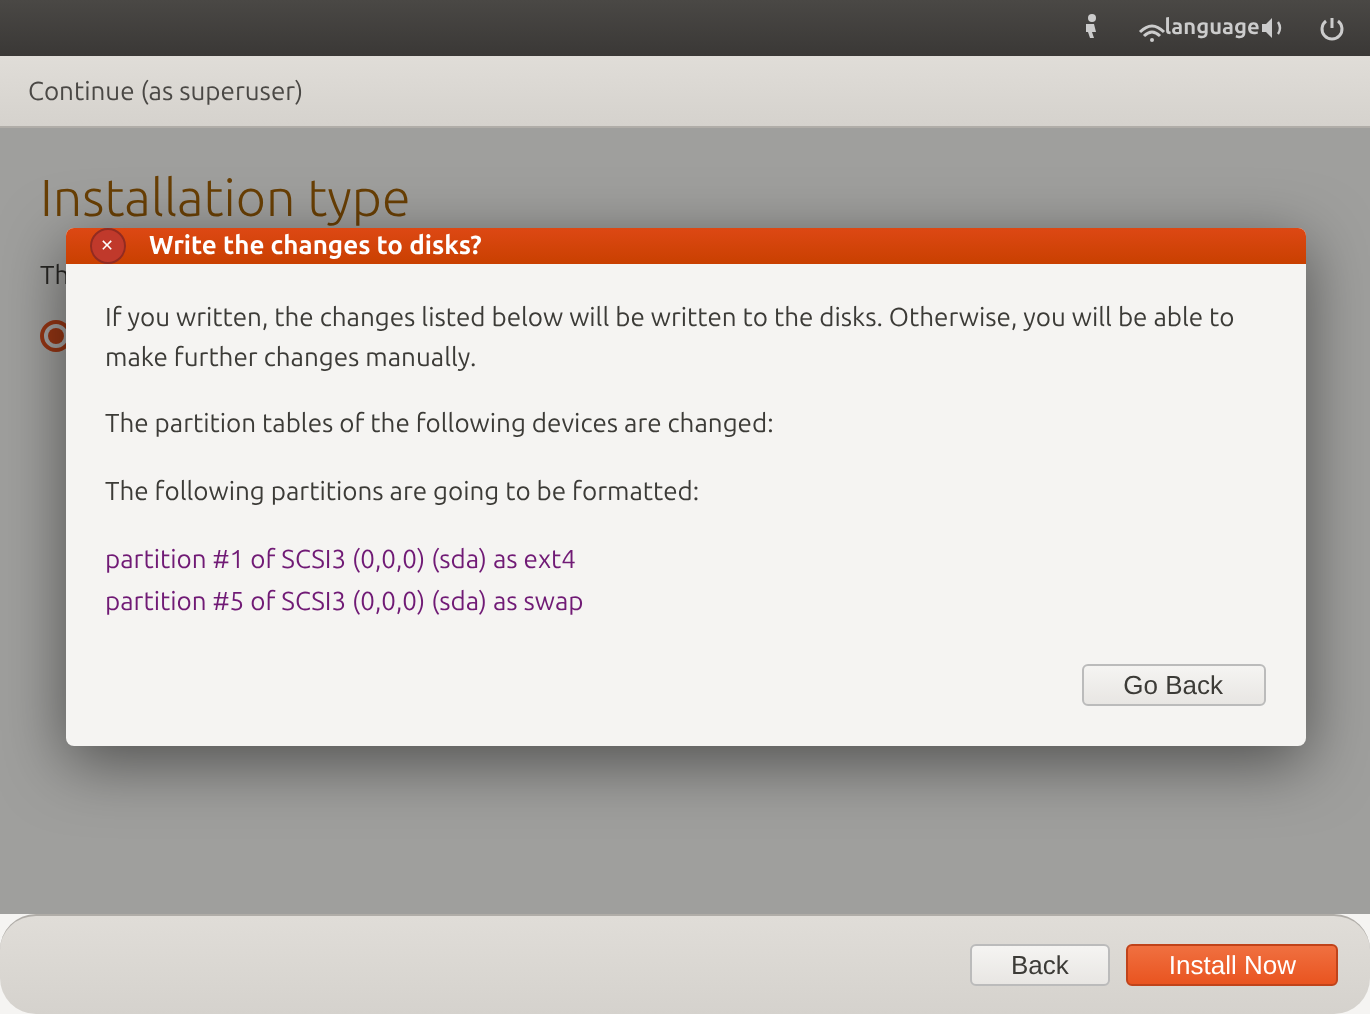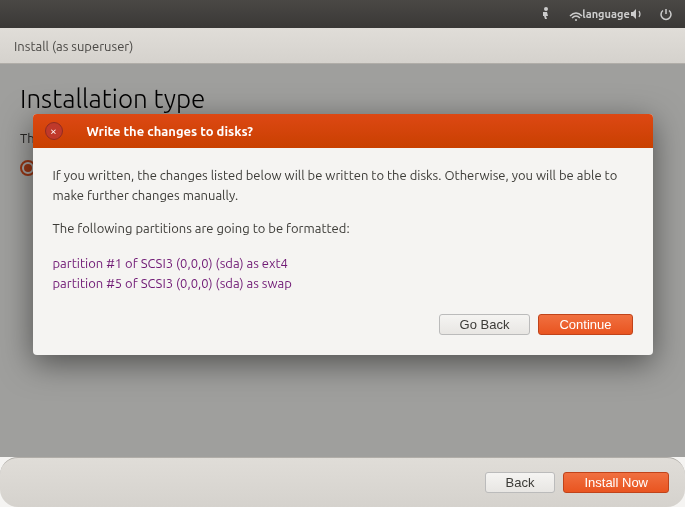--- a/index.html
+++ b/index.html
@@ -65,21 +65,21 @@
     .content-area {
       flex: 1;
       background: #f5f4f2;
       padding: 20px 20px 0 20px;
       position: relative;
     }
 
     .page-title {
       font-size: 26px;
       font-weight: 300;
-      color: #000000;
+      color: #a16207;
       margin-bottom: 18px;
     }
 
     .description-text {
       font-size: 13px;
       color: #3c3b37;
       margin-bottom: 14px;
     }
 
     .radio-option {
@@ -140,25 +140,25 @@
     .dialog {
       background: #f5f4f2;
       width: 620px;
       border-radius: 4px;
       box-shadow: 0 8px 32px rgba(0,0,0,0.5);
       overflow: hidden;
     }
 
     .dialog-titlebar {
       background: linear-gradient(to bottom, #dd4814, #c94000);
-      height: 34px;
+      height: 18px;
       display: flex;
       align-items: center;
       padding: 0 12px;
-      gap: 24px;
+      gap: 12px;
     }
 
     .dialog-close-btn {
       width: 18px;
       height: 18px;
       border-radius: 50%;
       background: #c0392b;
       border: 1px solid #922b21;
       display: flex;
       align-items: center;
@@ -283,21 +283,21 @@
     <svg width="16" height="16" viewBox="0 0 16 16" fill="none" stroke="#ccc" stroke-width="1.5">
       <path d="M8 3v5"></path>
       <path d="M5 4.5 A5 5 0 1 0 11 4.5"></path>
     </svg>
   </div>
 </div>
 
 <div class="main-window">
 
   <div class="window-titlebar">
-    <span class="window-title">Install (as superuser)</span>
+    <span class="window-title">Continue (as superuser)</span>
   </div>
 
   <div class="content-area">
     <div class="page-title">Installation type</div>
     <p class="description-text">This computer currently has no detected operating systems. What would you like to do?</p>
 
     <div class="radio-option">
       <div class="radio-circle selected"></div>
       <span class="radio-label">Erase disk and install Ubuntu</span>
     </div>
@@ -307,30 +307,30 @@
       <div class="dialog">
 
         <div class="dialog-titlebar">
           <div class="dialog-close-btn"></div>
           <span class="dialog-title-text">Write the changes to disks?</span>
         </div>
 
         <div class="dialog-body">
           <p>If you written, the changes listed below will be written to the disks. Otherwise, you will be able to make further changes manually.</p>
 
+          <p class="dialog-section-title">The partition tables of the following devices are changed:</p>
 
           <p class="dialog-partition-title">The following partitions are going to be formatted:</p>
           <div class="dialog-partition">
             <div>partition #1 of SCSI3 (0,0,0) (sda) as ext4</div>
             <div>partition #5 of SCSI3 (0,0,0) (sda) as swap</div>
           </div>
 
           <div class="dialog-buttons">
             <button class="btn">Go Back</button>
-            <button class="btn primary">Continue</button>
           </div>
         </div>
 
       </div>
     </div>
   </div>
 
   <div class="bottom-bar">
     <button class="btn">Back</button>
     <button class="btn primary">Install Now</button>

